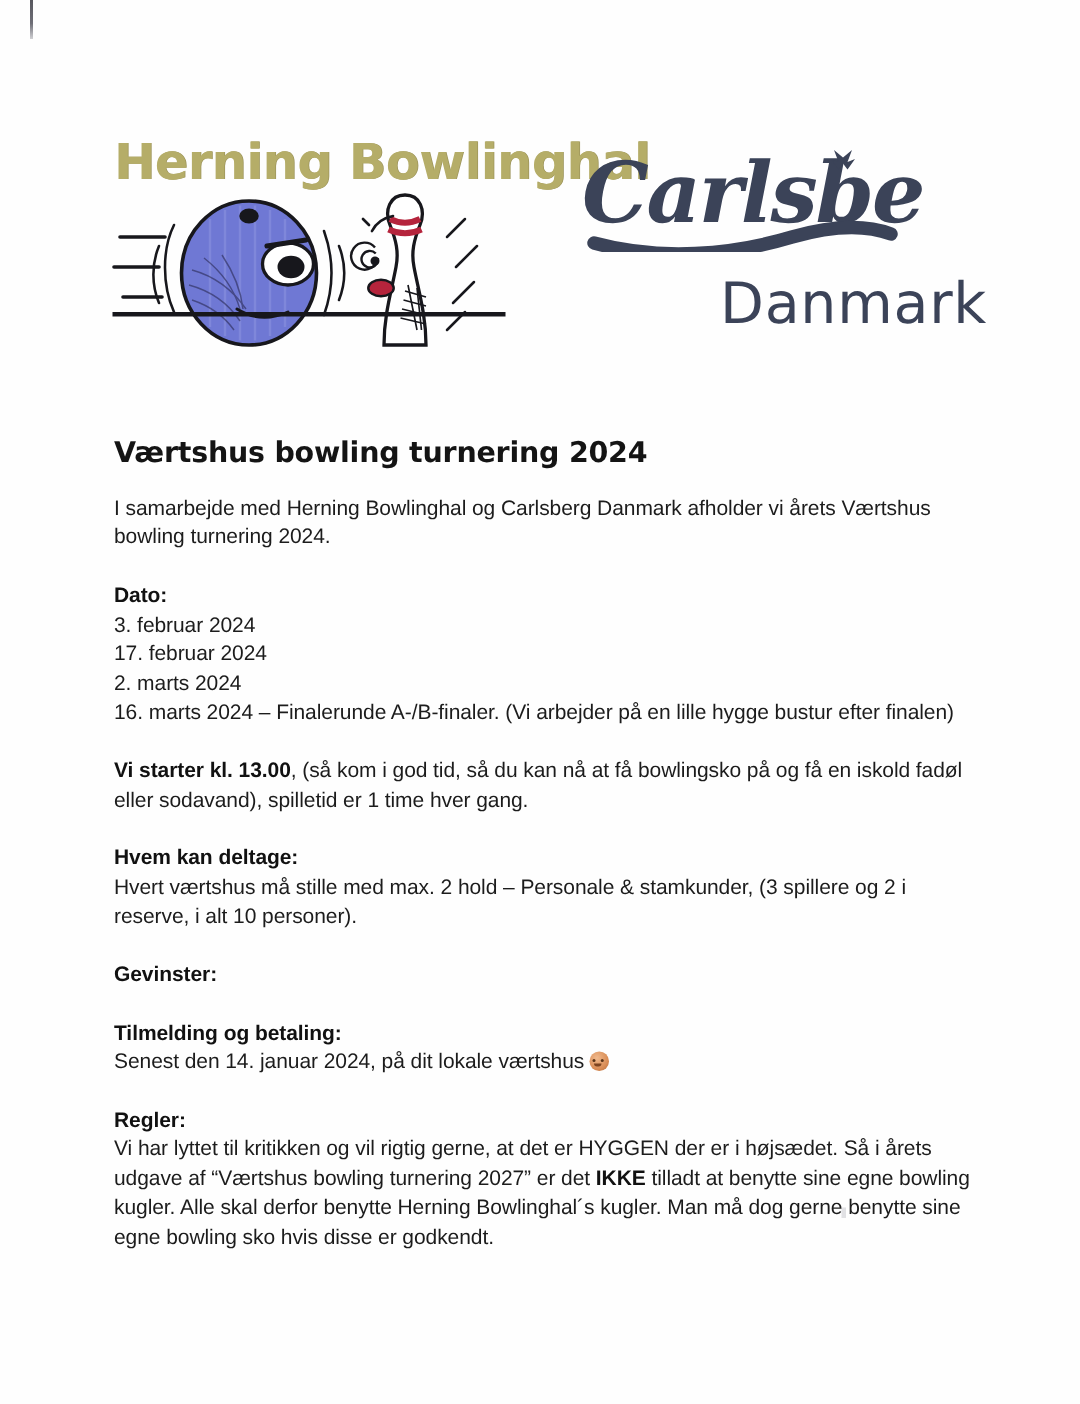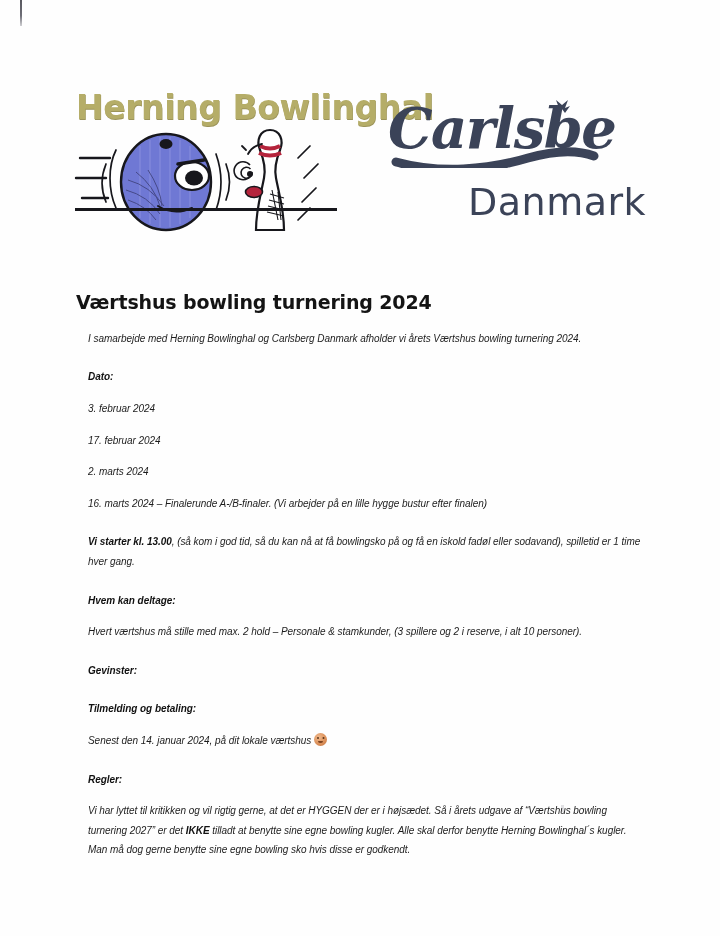--- a/index.html
+++ b/index.html
@@ -99,21 +99,21 @@
   }
   .cb-wordmark {
     position: absolute;
     left: 0px;
     top: 0px;
     width: 230px;
     height: 72px;
   }
   .cb-danmark {
     position: absolute;
-    left: 80px;
+    left: 92px;
     top: 84px;
     font-family: "DejaVu Sans", sans-serif;
     font-weight: normal;
     font-size: 38px;
     letter-spacing: 0.5px;
     color: #3b4358;
     white-space: nowrap;
   }
 
   
@@ -128,26 +128,25 @@
     font-family: "DejaVu Sans", sans-serif;
     font-weight: bold;
     font-size: 19px;
     letter-spacing: -0.15px;
     color: #141414;
     margin: 0 0 15px 0;
     line-height: 1.2;
   }
 
   .para {
-    font-size: 10px;
+    font-size: 14px;
     line-height: 19.6px;
     color: #1c1c1c;
-    margin: 12px;
+    margin: 0;
     letter-spacing: -0.05px;
-    font-style: italic;
   }
   .para + .para { margin-top: 0; }
 
   .block { margin-bottom: 19px; }
   .block:last-child { margin-bottom: 0; }
 
   .lead { font-weight: bold; color: #111; }
 
   .emoji {
     display: inline-block;

